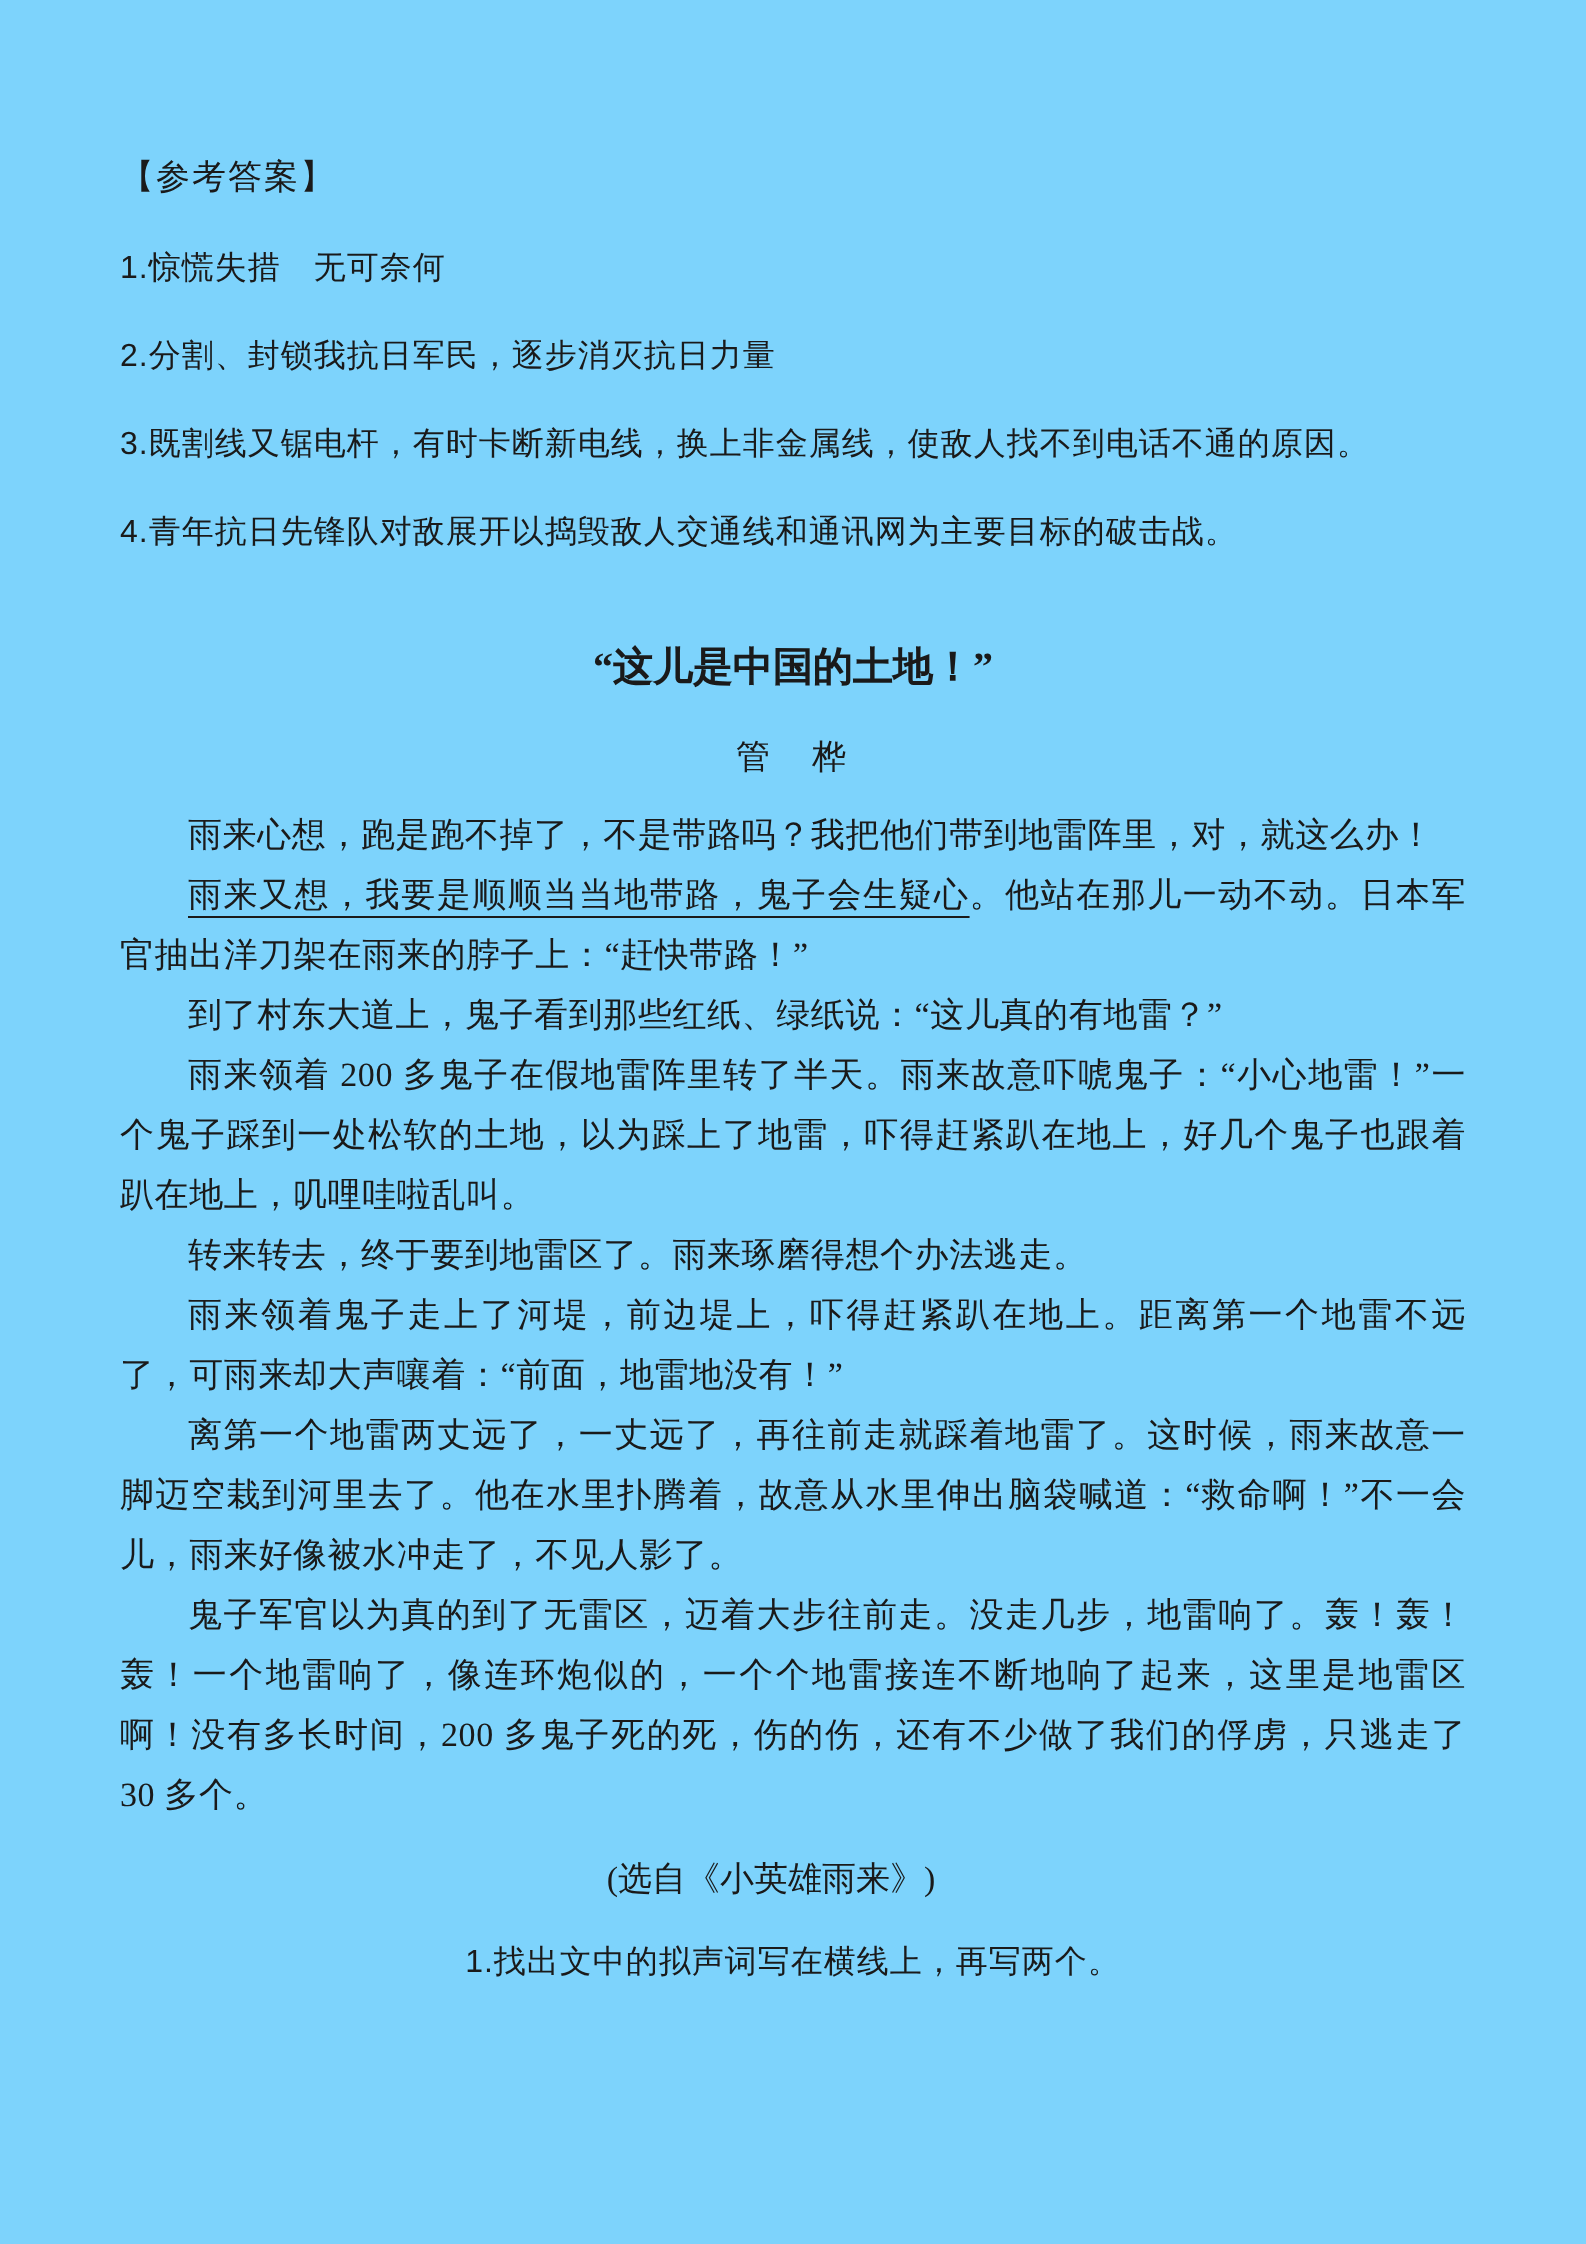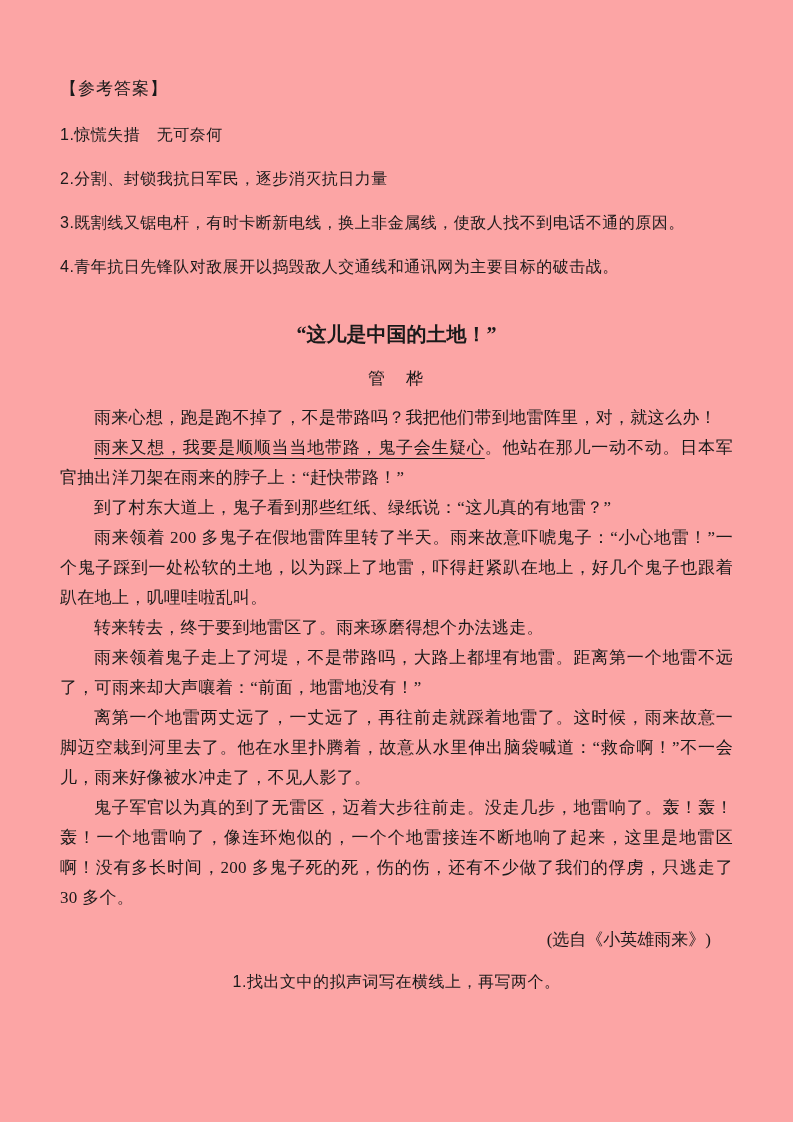--- a/index.html
+++ b/index.html
@@ -1,20 +1,20 @@
 <!DOCTYPE html>
 <html><head>
 <meta charset="utf-8">
 <style>
   html, body { margin: 0; padding: 0; background: #e8e8e8; }
   .page {
     width: 793px;
     height: 1122px;
     margin: 0 auto;
-    background: #fca5a5;
+    background: #7dd3fc;
     color: #1a1a1a;
     box-sizing: border-box;
     padding: 78px 60px 0 60px;
     overflow: hidden;
     position: relative;
   }
 
   
   .answers { font-family: "Liberation Sans", sans-serif; }
   .ans-heading {
@@ -56,21 +56,21 @@
     text-align: justify;
     letter-spacing: 0.3px;
   }
   .ul-sentence {
     text-decoration: underline;
     text-underline-offset: 5px;
   }
   .essay-source {
     font-size: 17px;
     line-height: 30px;
-    text-align: right;
+    text-align: center;
     padding-right: 22px;
     margin-top: 12px;
   }
 
   
   .question {
     font-family: "Liberation Sans", sans-serif;
     font-size: 16px;
     line-height: 22px;
     margin-top: 16px;
@@ -94,21 +94,21 @@
   <section class="essay">
     <h1 class="essay-title">“这儿是中国的土地！”</h1>
     <div class="essay-author">管　桦</div>
 
     <div class="essay-body">
       <p><span class="ul-sentence"></span><span>雨来心想，跑是跑不掉了，不是带路吗？我把他们带到地雷阵里，对，就这么办！</span></p>
       <p><span class="ul-sentence">雨来又想，我要是顺顺当当地带路，鬼子会生疑心</span><span>。他站在那儿一动不动。日本军官抽出洋刀架在雨来的脖子上：“赶快带路！”</span></p>
       <p><span class="ul-sentence"></span><span>到了村东大道上，鬼子看到那些红纸、绿纸说：“这儿真的有地雷？”</span></p>
       <p><span class="ul-sentence"></span><span>雨来领着 200 多鬼子在假地雷阵里转了半天。雨来故意吓唬鬼子：“小心地雷！”一个鬼子踩到一处松软的土地，以为踩上了地雷，吓得赶紧趴在地上，好几个鬼子也跟着趴在地上，叽哩哇啦乱叫。</span></p>
       <p><span class="ul-sentence"></span><span>转来转去，终于要到地雷区了。雨来琢磨得想个办法逃走。</span></p>
-      <p><span class="ul-sentence"></span><span>雨来领着鬼子走上了河堤，不是带路吗，大路上都埋有地雷。距离第一个地雷不远了，可雨来却大声嚷着：“前面，地雷地没有！”</span></p>
+      <p><span class="ul-sentence"></span><span>雨来领着鬼子走上了河堤，前边堤上，吓得赶紧趴在地上。距离第一个地雷不远了，可雨来却大声嚷着：“前面，地雷地没有！”</span></p>
       <p><span class="ul-sentence"></span><span>离第一个地雷两丈远了，一丈远了，再往前走就踩着地雷了。这时候，雨来故意一脚迈空栽到河里去了。他在水里扑腾着，故意从水里伸出脑袋喊道：“救命啊！”不一会儿，雨来好像被水冲走了，不见人影了。</span></p>
       <p><span class="ul-sentence"></span><span>鬼子军官以为真的到了无雷区，迈着大步往前走。没走几步，地雷响了。轰！轰！轰！一个地雷响了，像连环炮似的，一个个地雷接连不断地响了起来，这里是地雷区啊！没有多长时间，200 多鬼子死的死，伤的伤，还有不少做了我们的俘虏，只逃走了 30 多个。</span></p>
     </div>
 
     <div class="essay-source">(选自《小英雄雨来》)</div>
   </section>
 
   <div class="question">1.找出文中的拟声词写在横线上，再写两个。</div>
 
 </div>

